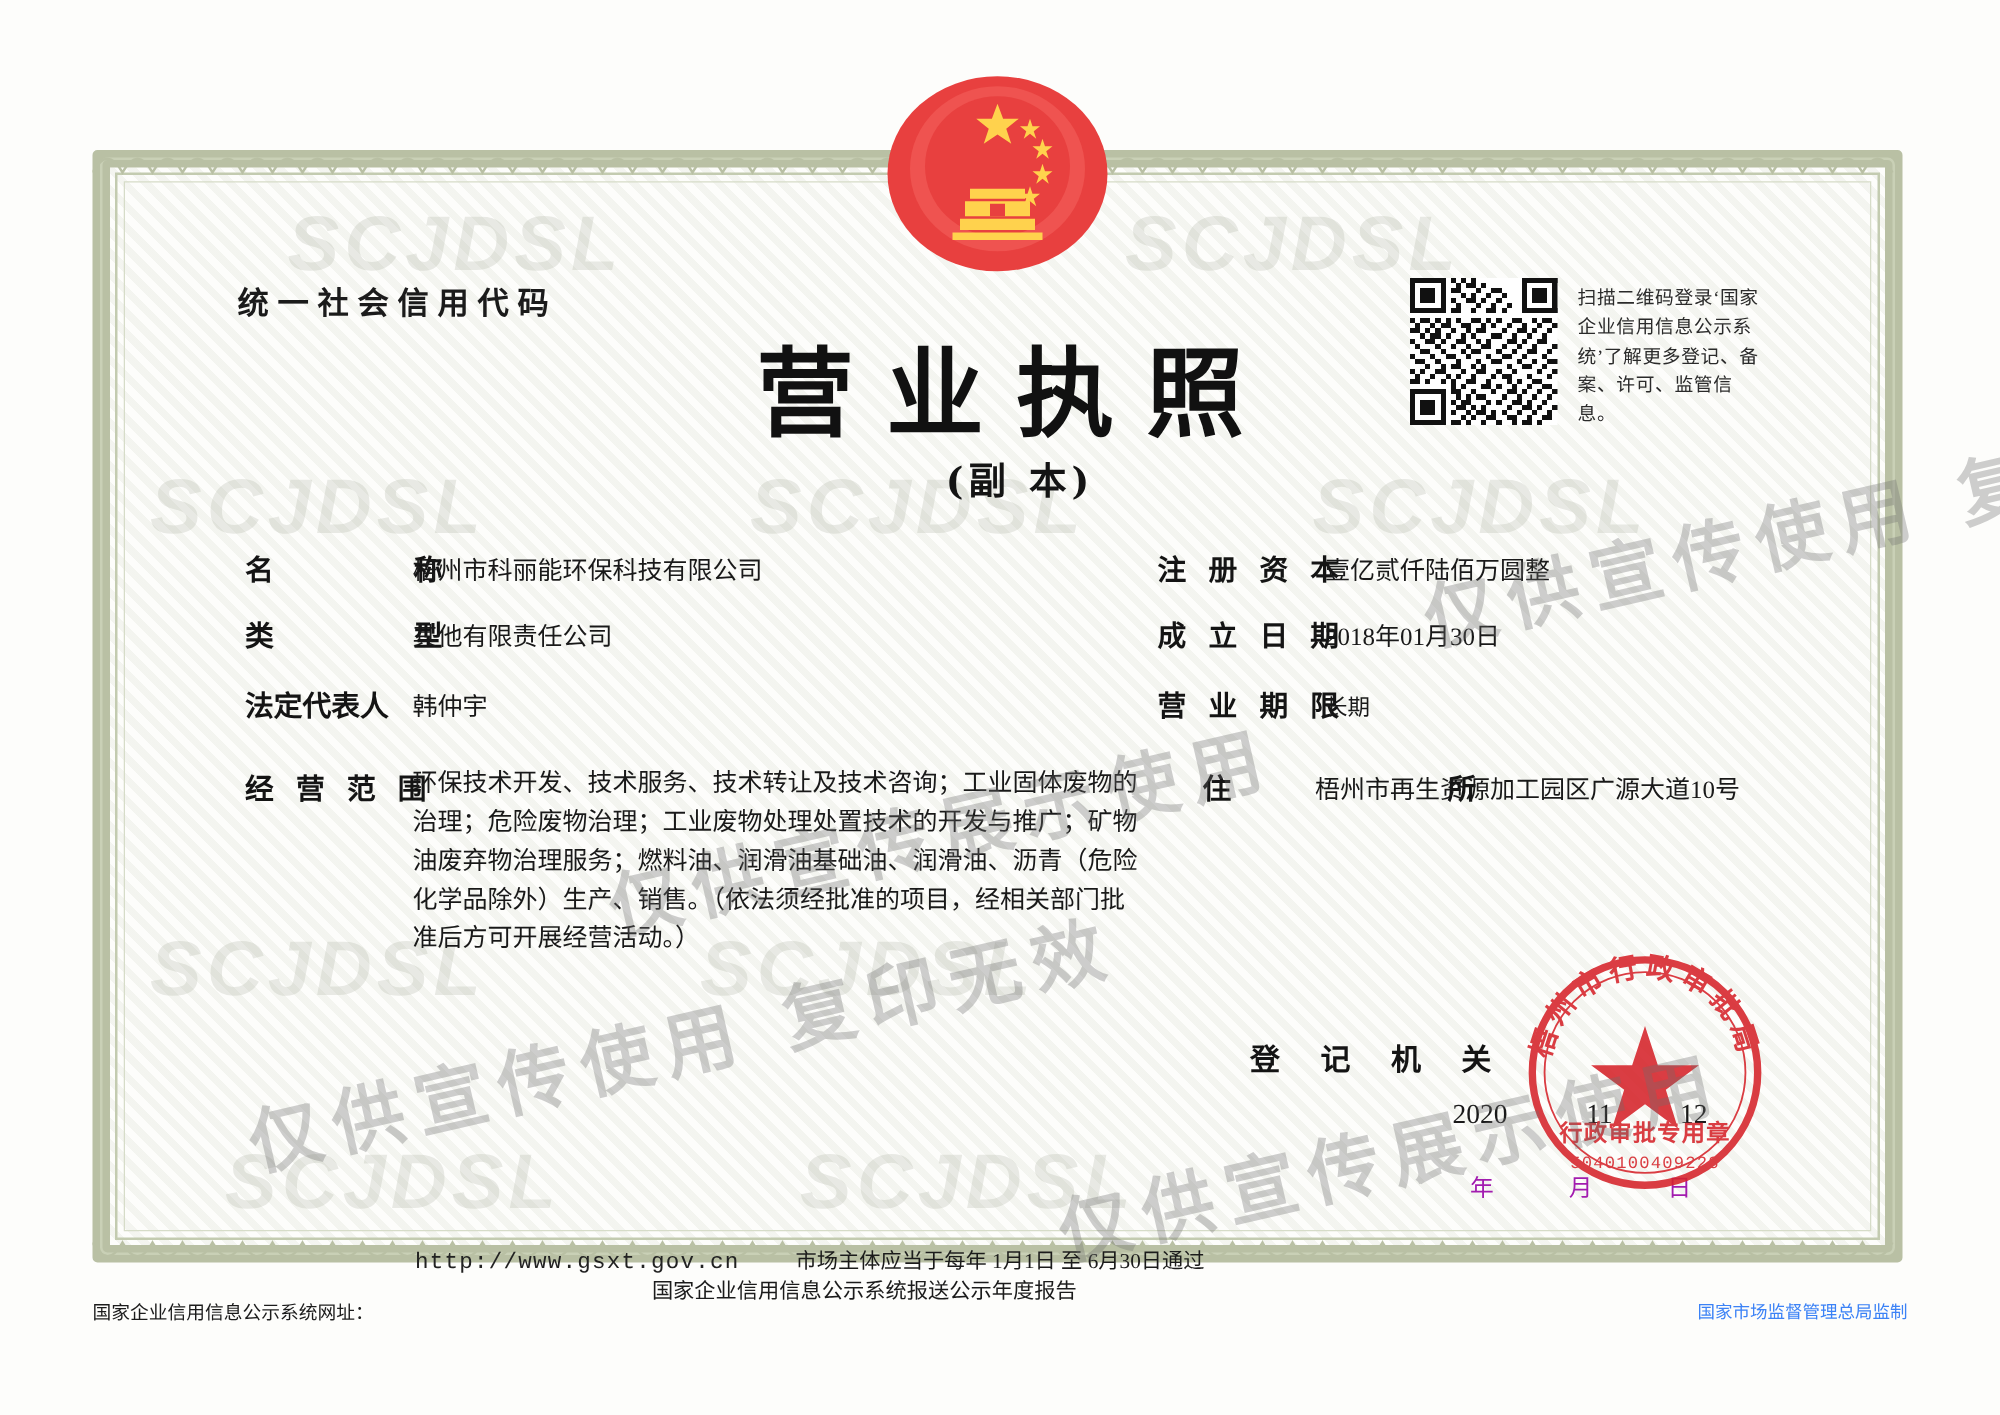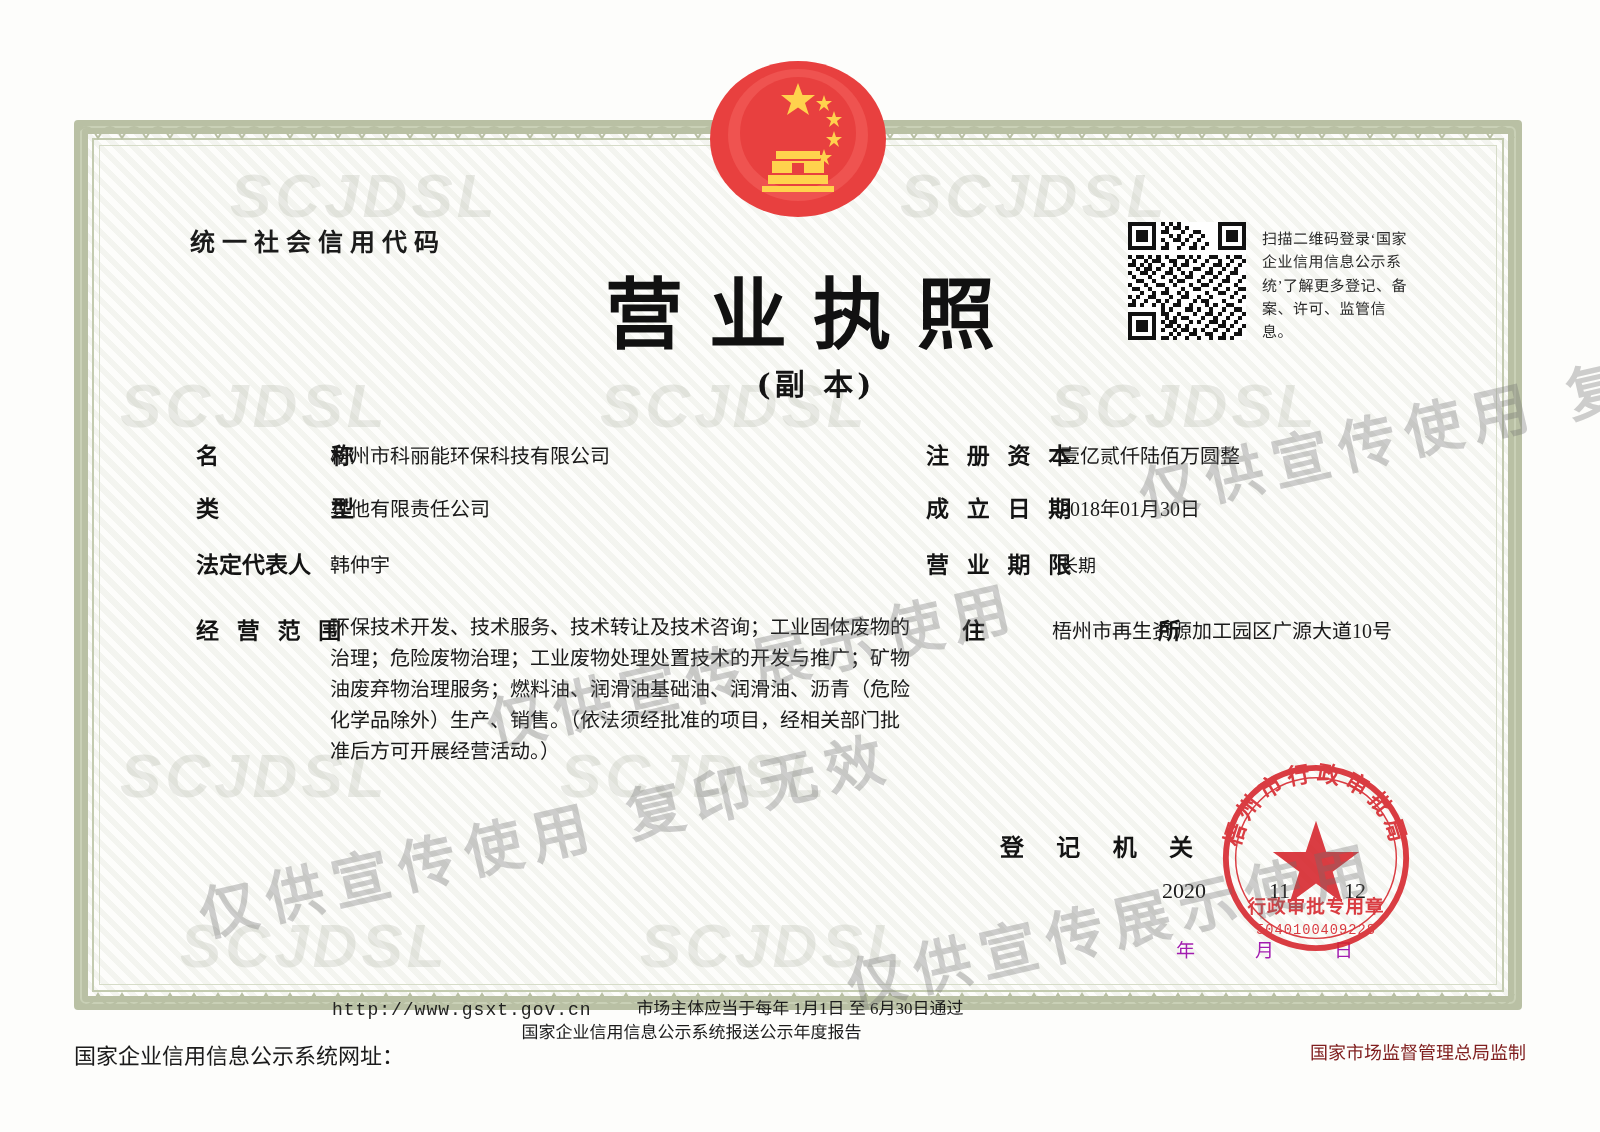--- a/index.html
+++ b/index.html
@@ -241,29 +241,29 @@
     left: 0; top: 1018px;
     width: 1383px;
     text-align: center;
     font-size: 17px;
     color: #1b1b1b;
   }
   #foot-left {
     position: absolute;
     left: 74px;
     top: 1038px;
-    font-size: 22px;
+    font-size: 15px;
     color: #1b1b1b;
   }
   #foot-right {
     position: absolute;
     right: 74px;
     top: 1038px;
-    font-size: 18px;
-    color: #7f1d1d;
+    font-size: 14px;
+    color: #3b82f6;
   }
 
   
   .wm {
     position: absolute;
     color: rgba(120,120,120,0.30);
     font-weight: bold;
     font-family: "DejaVu Serif", "Liberation Serif", serif;
     white-space: nowrap;
     pointer-events: none;

